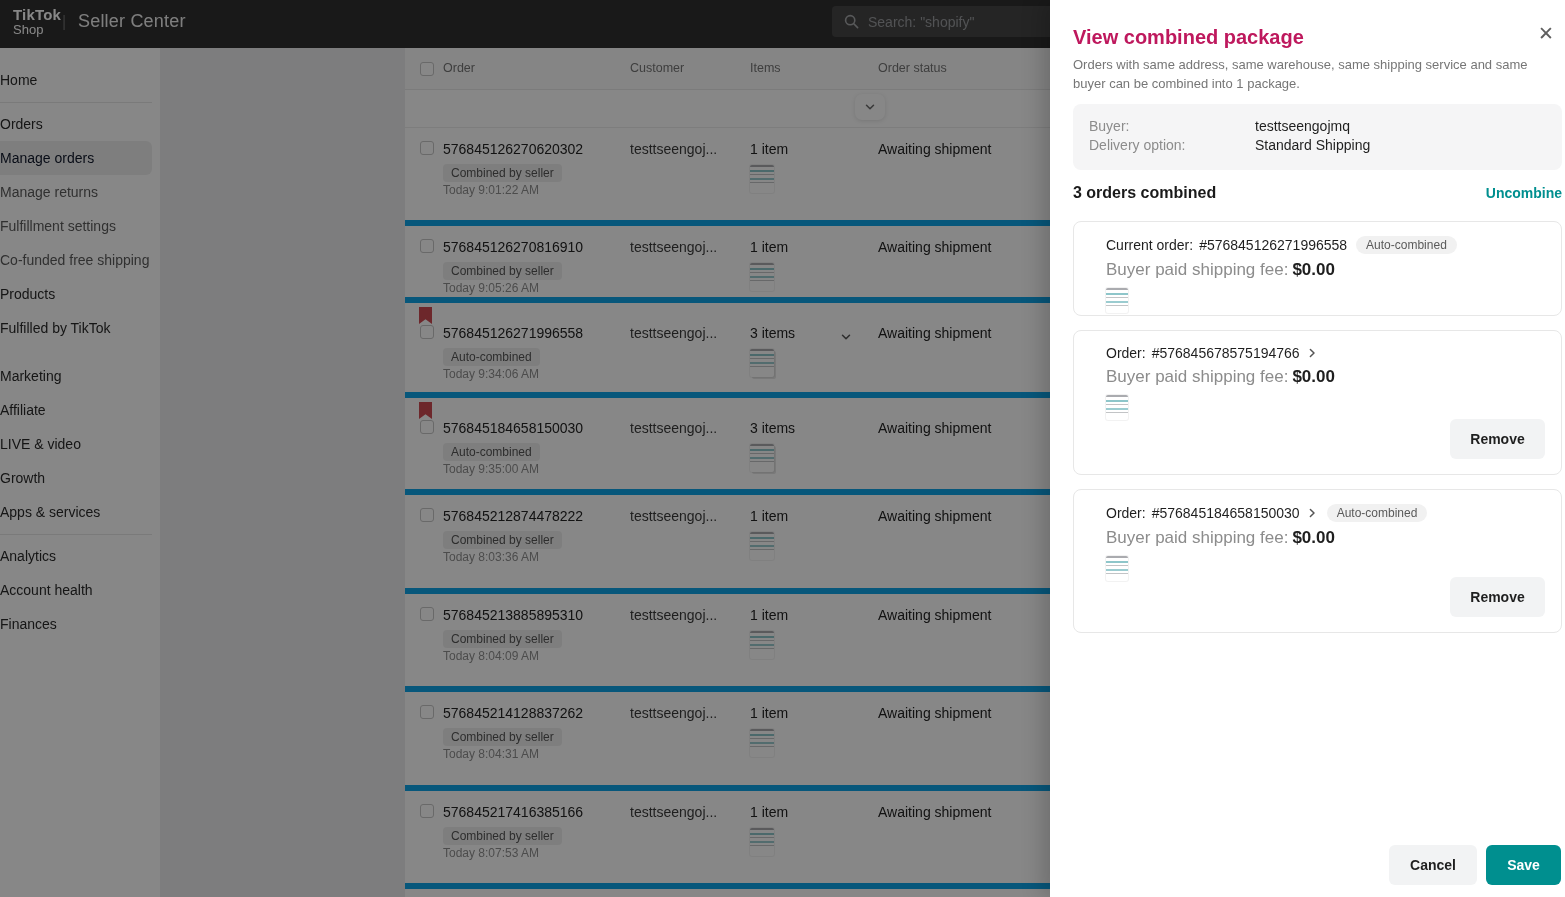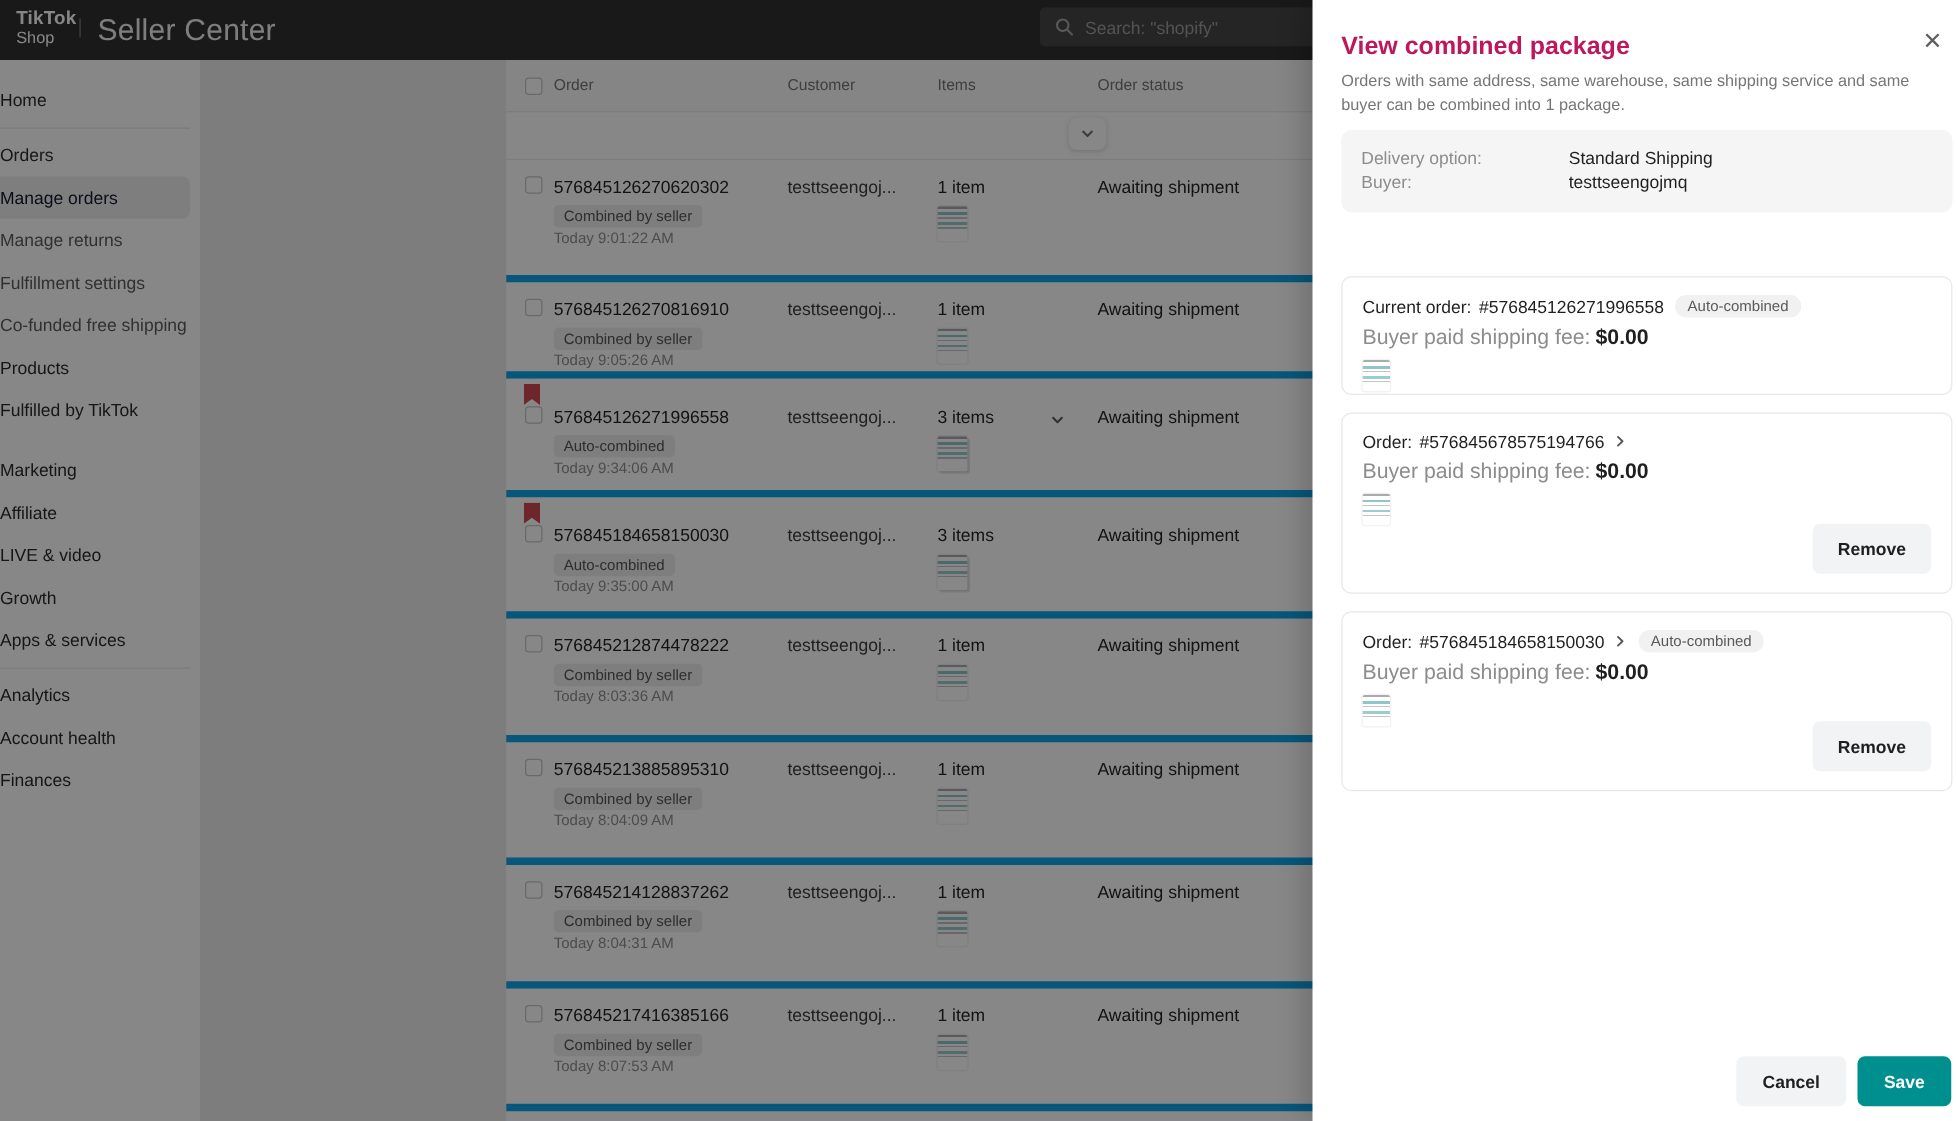--- a/index.html
+++ b/index.html
@@ -7,21 +7,21 @@
     font-family:"Liberation Sans", sans-serif; }
   .screen { position:relative; width:1565px; height:897px; background:#ececee; overflow:hidden; }
 
   
   .topbar { position:absolute; left:0; top:0; width:100%; height:48px; background:#303030; z-index:10; }
   .logo { position:absolute; left:13px; top:7px; color:#fff; line-height:1.05; }
   .logo .l1 { font-size:15px; font-weight:700; letter-spacing:.2px; }
   .logo .l2 { font-size:13px; font-weight:400; }
   .logo-note { position:absolute; left:0; top:10px; width:7px; overflow:hidden; color:#fe2c55; font-size:18px; }
   .topbar-divider { position:absolute; left:62px; top:13px; color:rgba(255,255,255,.28); font-size:16px; }
-  .app-title { position:absolute; left:78px; top:11px; color:#efefef; font-size:24px; font-weight:400; letter-spacing:.2px; }
+  .app-title { position:absolute; left:78px; top:11px; color:#efefef; font-size:18px; font-weight:400; letter-spacing:.2px; }
   .searchbox { position:absolute; left:832px; top:6px; width:330px; height:31px; background:#474747;
     border-radius:4px; display:flex; align-items:center; padding:0 12px; gap:9px; }
   .searchbox svg { flex:0 0 auto; }
   .searchbox input { background:transparent; border:none; outline:none; color:#cfcfcf; font-size:14px; width:100%;
     font-family:"Liberation Sans", sans-serif; }
   .searchbox input::placeholder { color:#9b9da0; }
 
   
   .sidebar { position:absolute; left:0; top:48px; bottom:0; width:160px; background:#fff; padding-top:15px; z-index:5; }
   .side-item { height:34px; line-height:34px; font-size:14px; color:#2b2b2b; white-space:nowrap; overflow:hidden; cursor:pointer; }
@@ -71,21 +71,21 @@
   .drawer-title { position:absolute; left:23px; top:26px; font-size:20px; font-weight:700; color:#be185d; }
   .drawer-sub { position:absolute; left:23px; top:55px; width:458px; font-size:13px; color:#767676; line-height:19px; }
   .infobox { position:absolute; left:23px; top:104px; width:489px; height:66px; background:#f5f5f6; border-radius:8px; padding:13px 16px; }
   .info-row { display:flex; font-size:14px; line-height:19px; }
   .info-label { width:166px; color:#8c8c8c; }
   .info-value { color:#1f1f1f; }
   .section-head { position:absolute; left:23px; top:184px; width:489px; display:flex; justify-content:space-between; align-items:center; }
   .section-title { font-size:16px; font-weight:700; color:#1a1a1a; }
   .uncombine { font-size:14px; font-weight:600; color:#008F8F; cursor:pointer; }
 
-  .card { position:absolute; left:23px; width:489px; border:1px solid #e7e7e7; border-radius:8px; padding:14px 16px; background:#fff; }
+  .card { position:absolute; left:23px; width:489px; border:1px solid #e7e7e7; border-radius:8px; padding:14px 32px; background:#fff; }
   .card-line1 { font-size:14px; color:#1f1f1f; display:flex; align-items:center; gap:6px; }
   .card-badge { background:#f1f1f1; color:#5a5a5a; font-size:12px; padding:2px 10px; border-radius:11px; margin-left:3px; }
   .card-line2 { margin-top:6px; font-size:17px; color:#8c8c8c; }
   .card-line2 b { color:#1f1f1f; font-weight:700; margin-left:4px; }
   .card .thumb { margin-top:8px; width:22px; height:25px; }
   .remove-btn { position:absolute; right:16px; bottom:15px; width:95px; height:40px; background:#f2f3f4; border:none;
     border-radius:6px; font-size:14px; font-weight:600; color:#1f1f1f; cursor:pointer; font-family:"Liberation Sans",sans-serif; }
   .chev-right { display:inline-flex; }
 
   .drawer-footer { position:absolute; right:4px; bottom:12px; display:flex; gap:9px; }
@@ -268,29 +268,33 @@
 
   <div class="backdrop"></div>
 
   <div class="drawer">
     <div class="drawer-close">✕</div>
     <div class="drawer-title">View combined package</div>
     <div class="drawer-sub">Orders with same address, same warehouse, same shipping service and same buyer can be combined into 1 package.</div>
 
     <div class="infobox">
       <div class="info-row">
+        <span class="info-label">Buyer:</span>
+        <span class="info-value">testtseengojmq</span>
+      </div>
+      <div class="info-row">
         <span class="info-label">Delivery option:</span>
         <span class="info-value">Standard Shipping</span>
       </div>
-      <div class="info-row">
-        <span class="info-label">Buyer:</span>
-        <span class="info-value">testtseengojmq</span>
-      </div>
-    </div>
-
+    </div>
+
+    <div class="section-head">
+      <span class="section-title">3 orders combined</span>
+      <span class="uncombine">Uncombine</span>
+    </div>
 
     <div class="card" style="top:221px; height:95px;">
       <div class="card-line1">
         <span>Current order:</span>
         <span>#576845126271996558</span>
         <span class="card-badge">Auto-combined</span>
       </div>
       <div class="card-line2">
         <span>Buyer paid shipping fee:</span><b>$0.00</b>
       </div>

